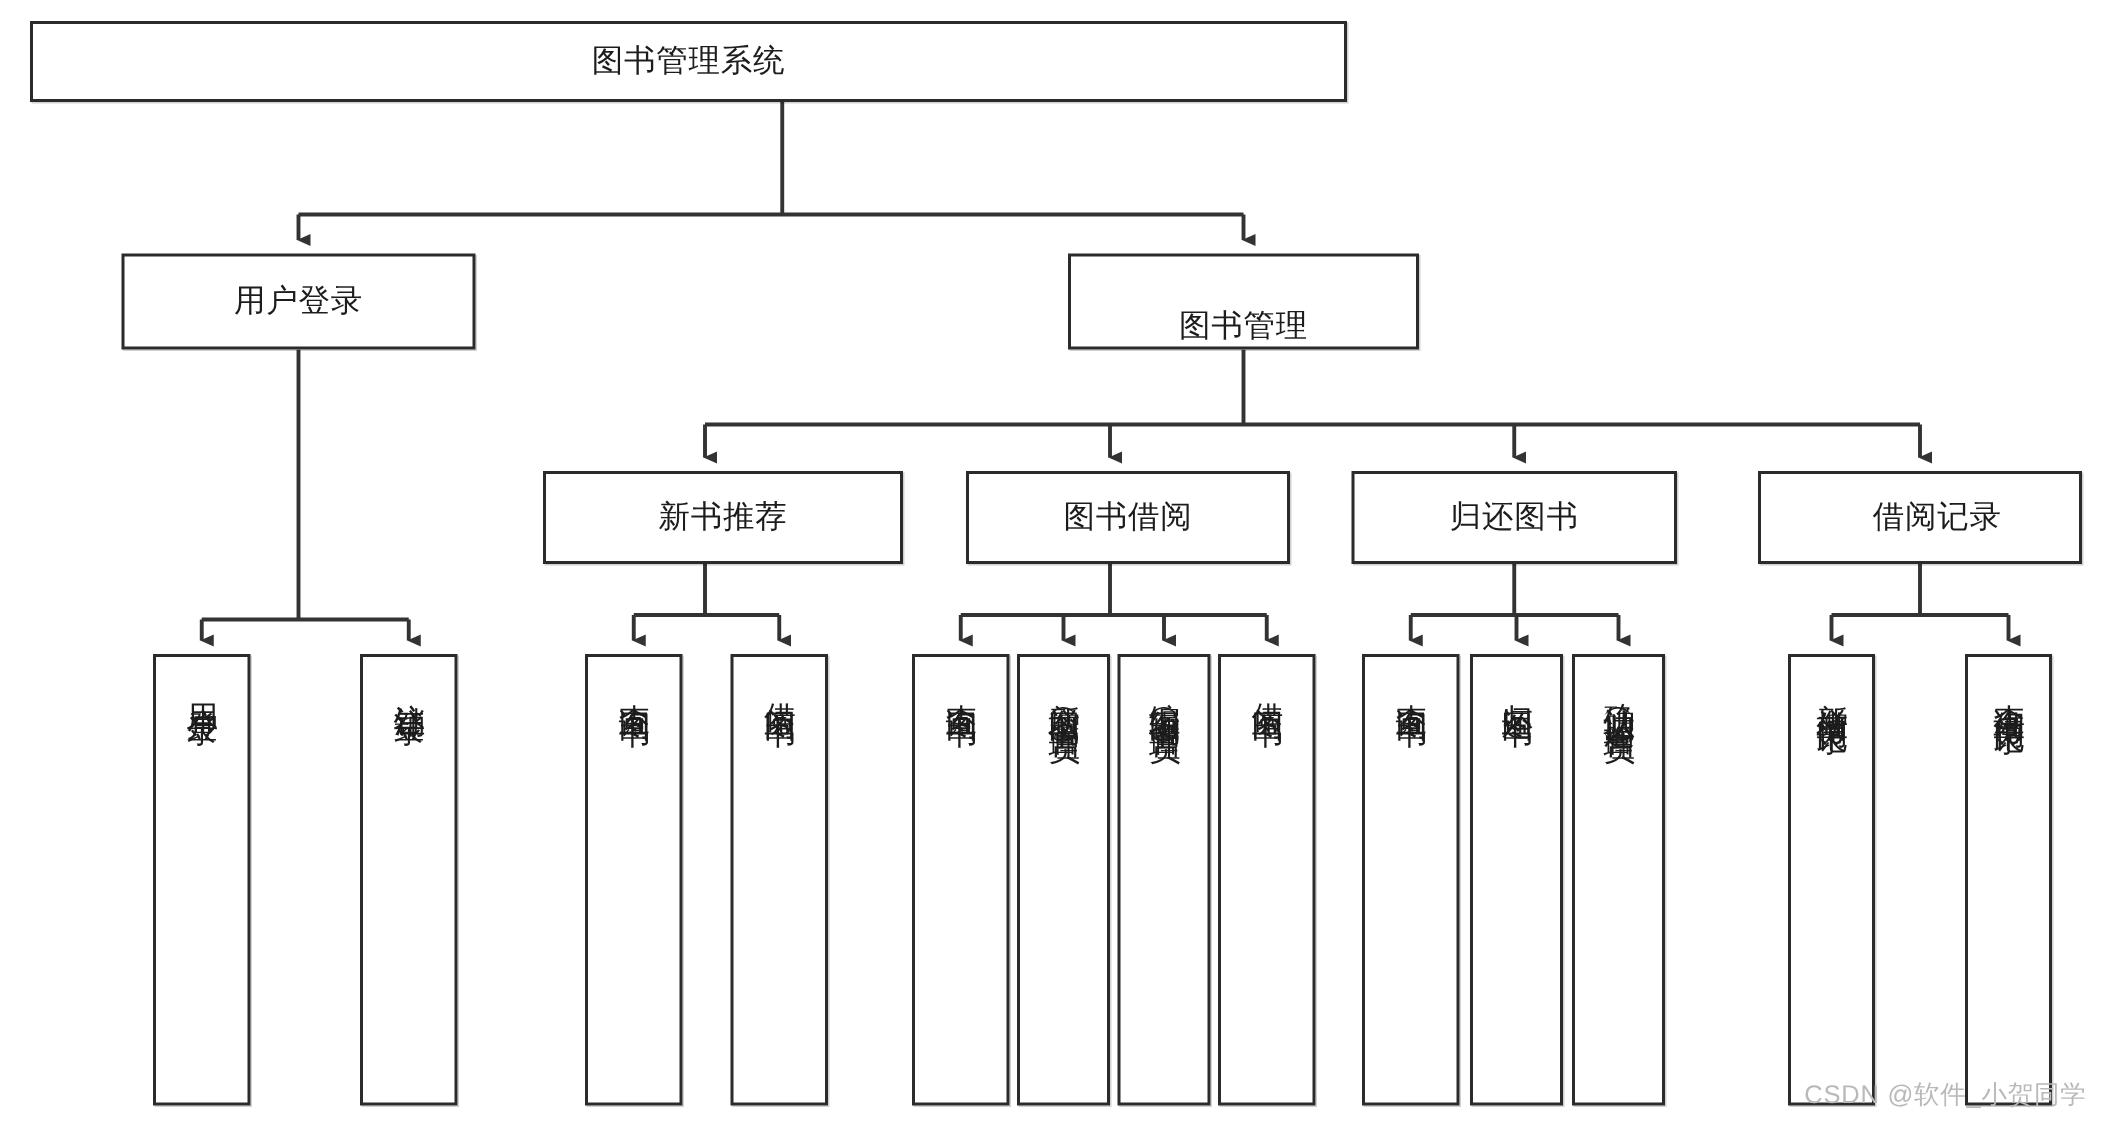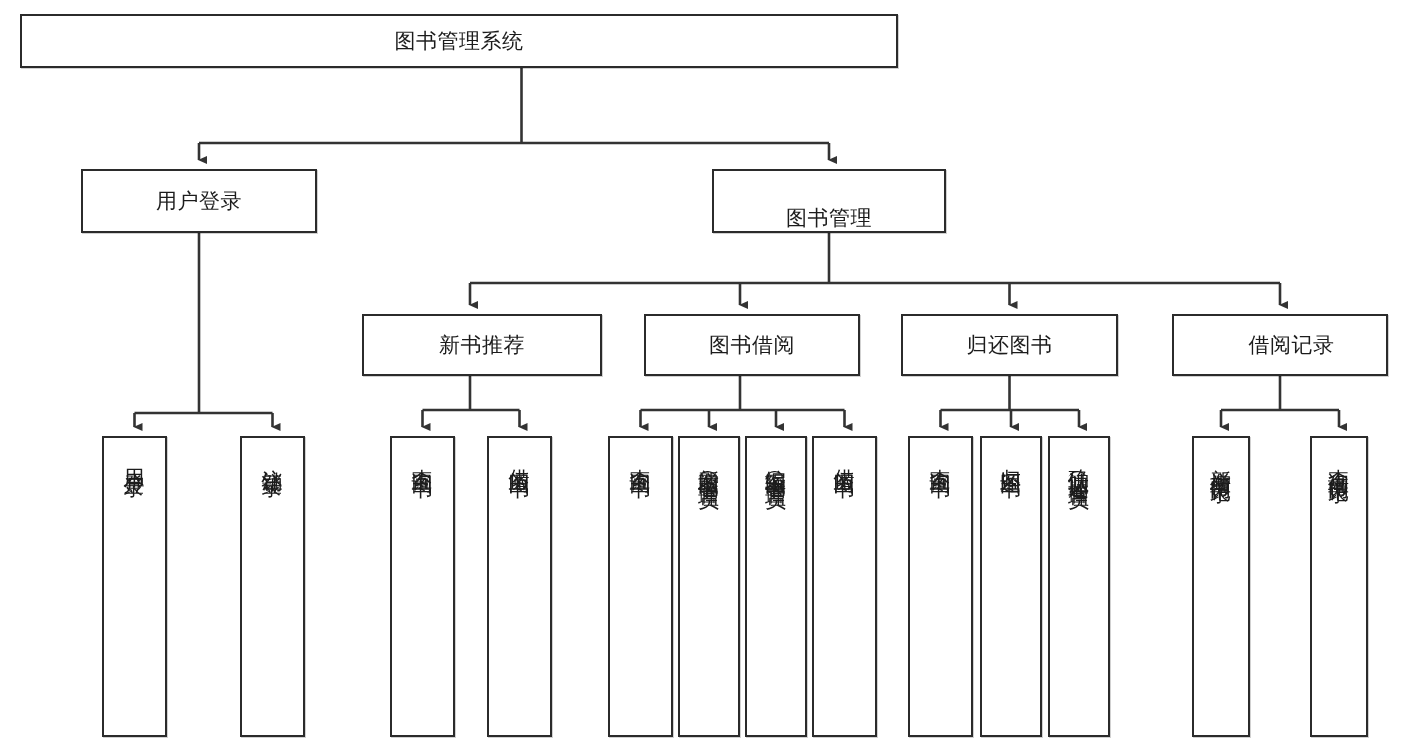--- a/index.html
+++ b/index.html
@@ -152,13 +152,14 @@
         <span class="lbl">确认归还（管理员）</span>
       </div>
       <div class="node vert" style="left: 1192px; top: 436px; width: 58px; height: 301px;">
         <span class="lbl">新增借阅记录</span>
       </div>
       <div class="node vert" style="left: 1310px; top: 436px; width: 58px; height: 301px;">
         <span class="lbl">查询借阅记录</span>
       </div>
     </div>
 
+  <div class="watermark">CSDN @软件_小贺同学</div>
 </div>
 
 </body></html>

